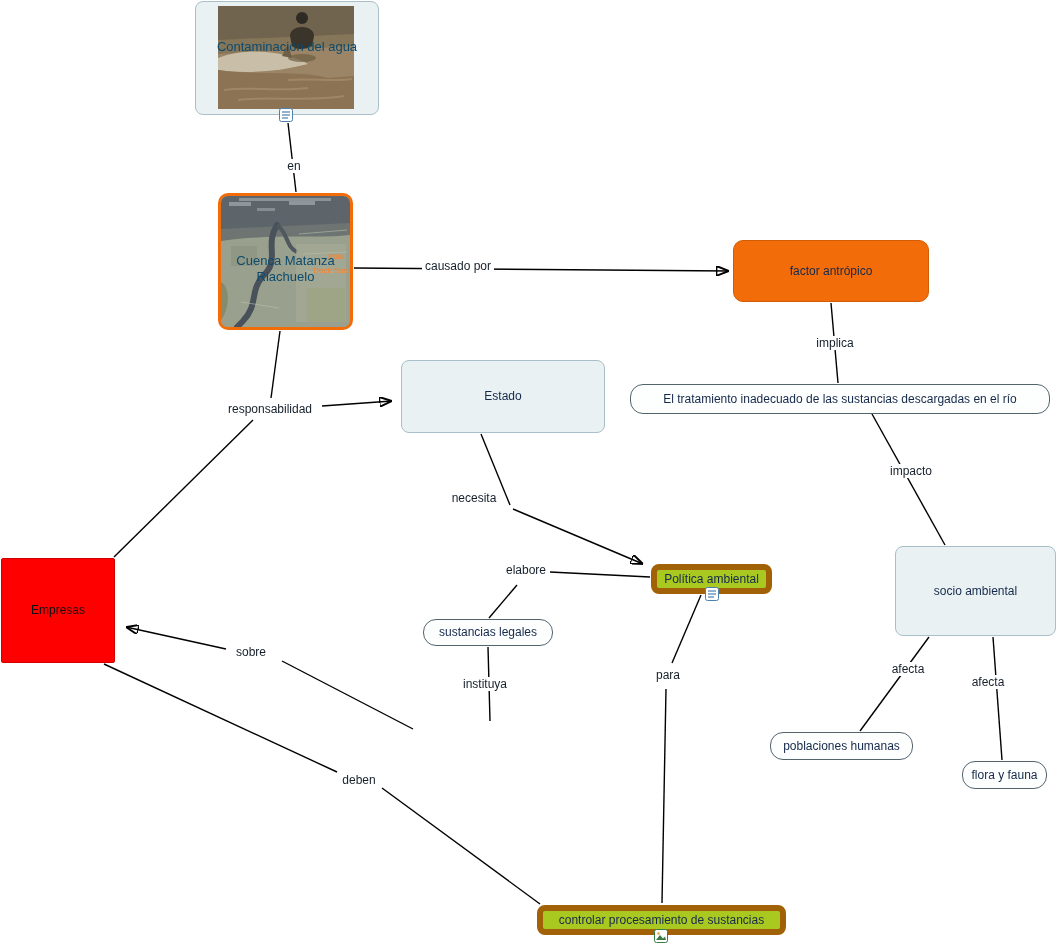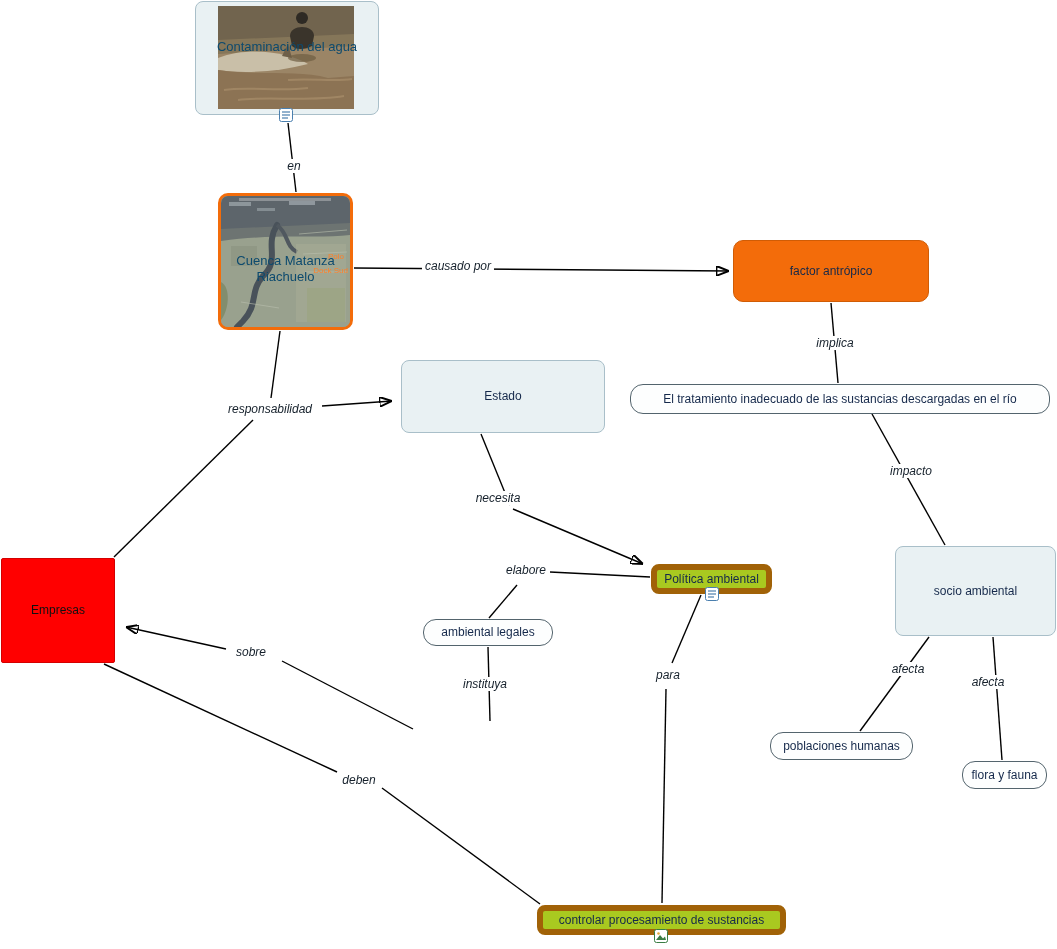--- a/index.html
+++ b/index.html
@@ -9,21 +9,21 @@
     background:var(--canvas-bg, #ffffff);
     font-family:"Liberation Sans", sans-serif;
     overflow:hidden;
   }
   #edges { position:absolute; left:0; top:0; width:1057px; height:949px; z-index:1; pointer-events:none; }
   #edges line, #edges path { stroke:var(--line, #000); stroke-width:1.4; fill:none; }
 
   .link-label {
     position:absolute; z-index:2; transform:translate(-50%,-50%);
     background:var(--canvas-bg, #fff); padding:0 3px;
-    font-size:12px; color:#15202b; white-space:nowrap;font-style:italic;
+    font-size:12px; color:#15202b; white-space:nowrap;
   }
 
   .node {
     position:absolute; z-index:3;
     display:flex; align-items:center; justify-content:center;
     text-align:center; color:var(--node-text, #15294b); font-size:12px;
     line-height:1.2;
   }
   .node.light  { background:var(--light-node-fill, #e9f1f3); border:1px solid #a9bfc9; border-radius:8px; }
   .node.pill   { background:var(--white-node-fill, #fdfefe); border:1px solid #53646d; border-radius:13px; padding:0 8px; white-space:nowrap; }
@@ -75,21 +75,21 @@
     <line x1="666" y1="689" x2="662" y2="903"></line>
   </svg>
 
   <div class="link-label" style="left:294px; top:166px;">en</div>
   <div class="link-label" style="left:458px; top:266px;">causado por</div>
   <div class="link-label" style="left:835px; top:343px;">implica</div>
   <div class="link-label" style="left:911px; top:471px;">impacto</div>
   <div class="link-label" style="left:908px; top:669px;">afecta</div>
   <div class="link-label" style="left:988px; top:682px;">afecta</div>
   <div class="link-label" style="left:270px; top:409px;">responsabilidad</div>
-  <div class="link-label" style="left:498px; top:498px;">necesita</div>
+  <div class="link-label" style="left:474px; top:498px;">necesita</div>
   <div class="link-label" style="left:526px; top:570px;">elabore</div>
   <div class="link-label" style="left:485px; top:684px;">instituya</div>
   <div class="link-label" style="left:251px; top:652px;">sobre</div>
   <div class="link-label" style="left:668px; top:675px;">para</div>
   <div class="link-label" style="left:359px; top:780px;">deben</div>
 
   <div class="node light img-node" style="left:195px; top:1px; width:184px; height:114px;">
     <svg class="photo" style="left:22px; top:4px;" width="136" height="103" viewBox="0 0 136 103" preserveAspectRatio="none">
       <rect width="136" height="103" fill="#9b8566"></rect>
       <rect width="136" height="34" fill="#71644e"></rect>
@@ -149,21 +149,21 @@
 
   <div class="node light" style="left:401px; top:360px; width:204px; height:73px;">
     <span>Estado</span>
   </div>
 
   <div class="node green" style="left:651px; top:564px; width:121px; height:30px;">
     <span>Política ambiental</span>
   </div>
 
   <div class="node pill" style="left:423px; top:619px; width:130px; height:27px;">
-    <span>ambiental legales</span>
+    <span>sustancias legales</span>
   </div>
 
 
   <div class="node red-fill" style="left:1px; top:558px; width:114px; height:105px;">
     <span>Empresas</span>
   </div>
 
   <div class="node green" style="left:537px; top:905px; width:249px; height:30px;">
     <span>controlar procesamiento de sustancias</span>
   </div>

